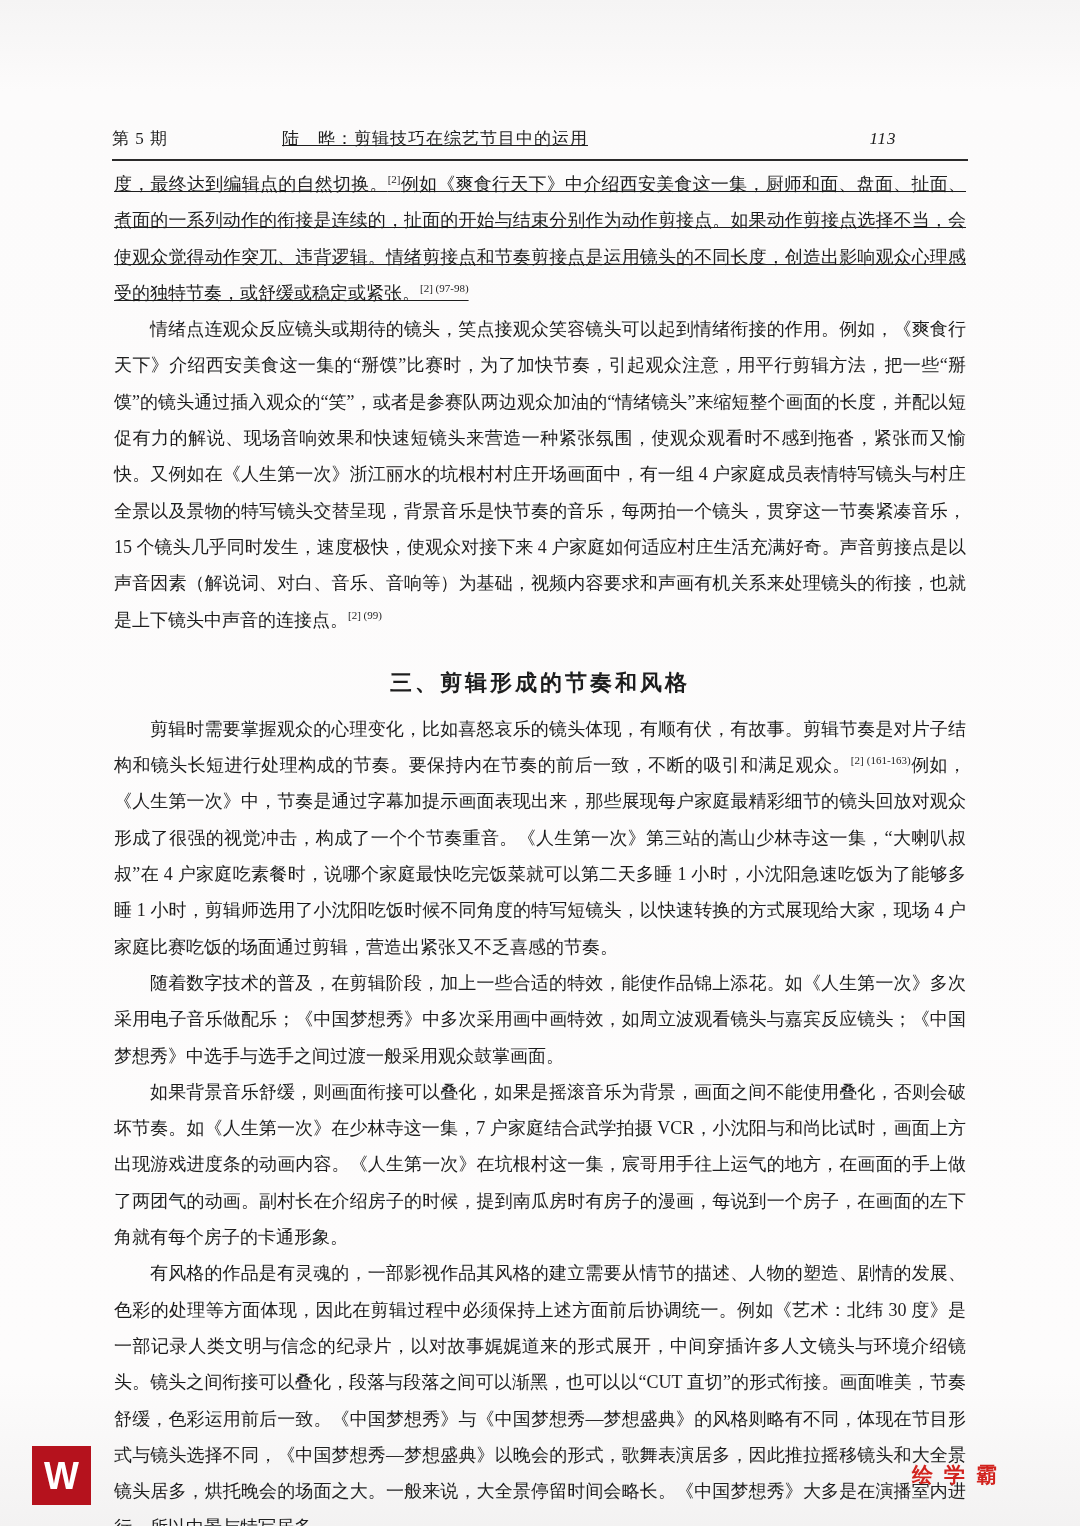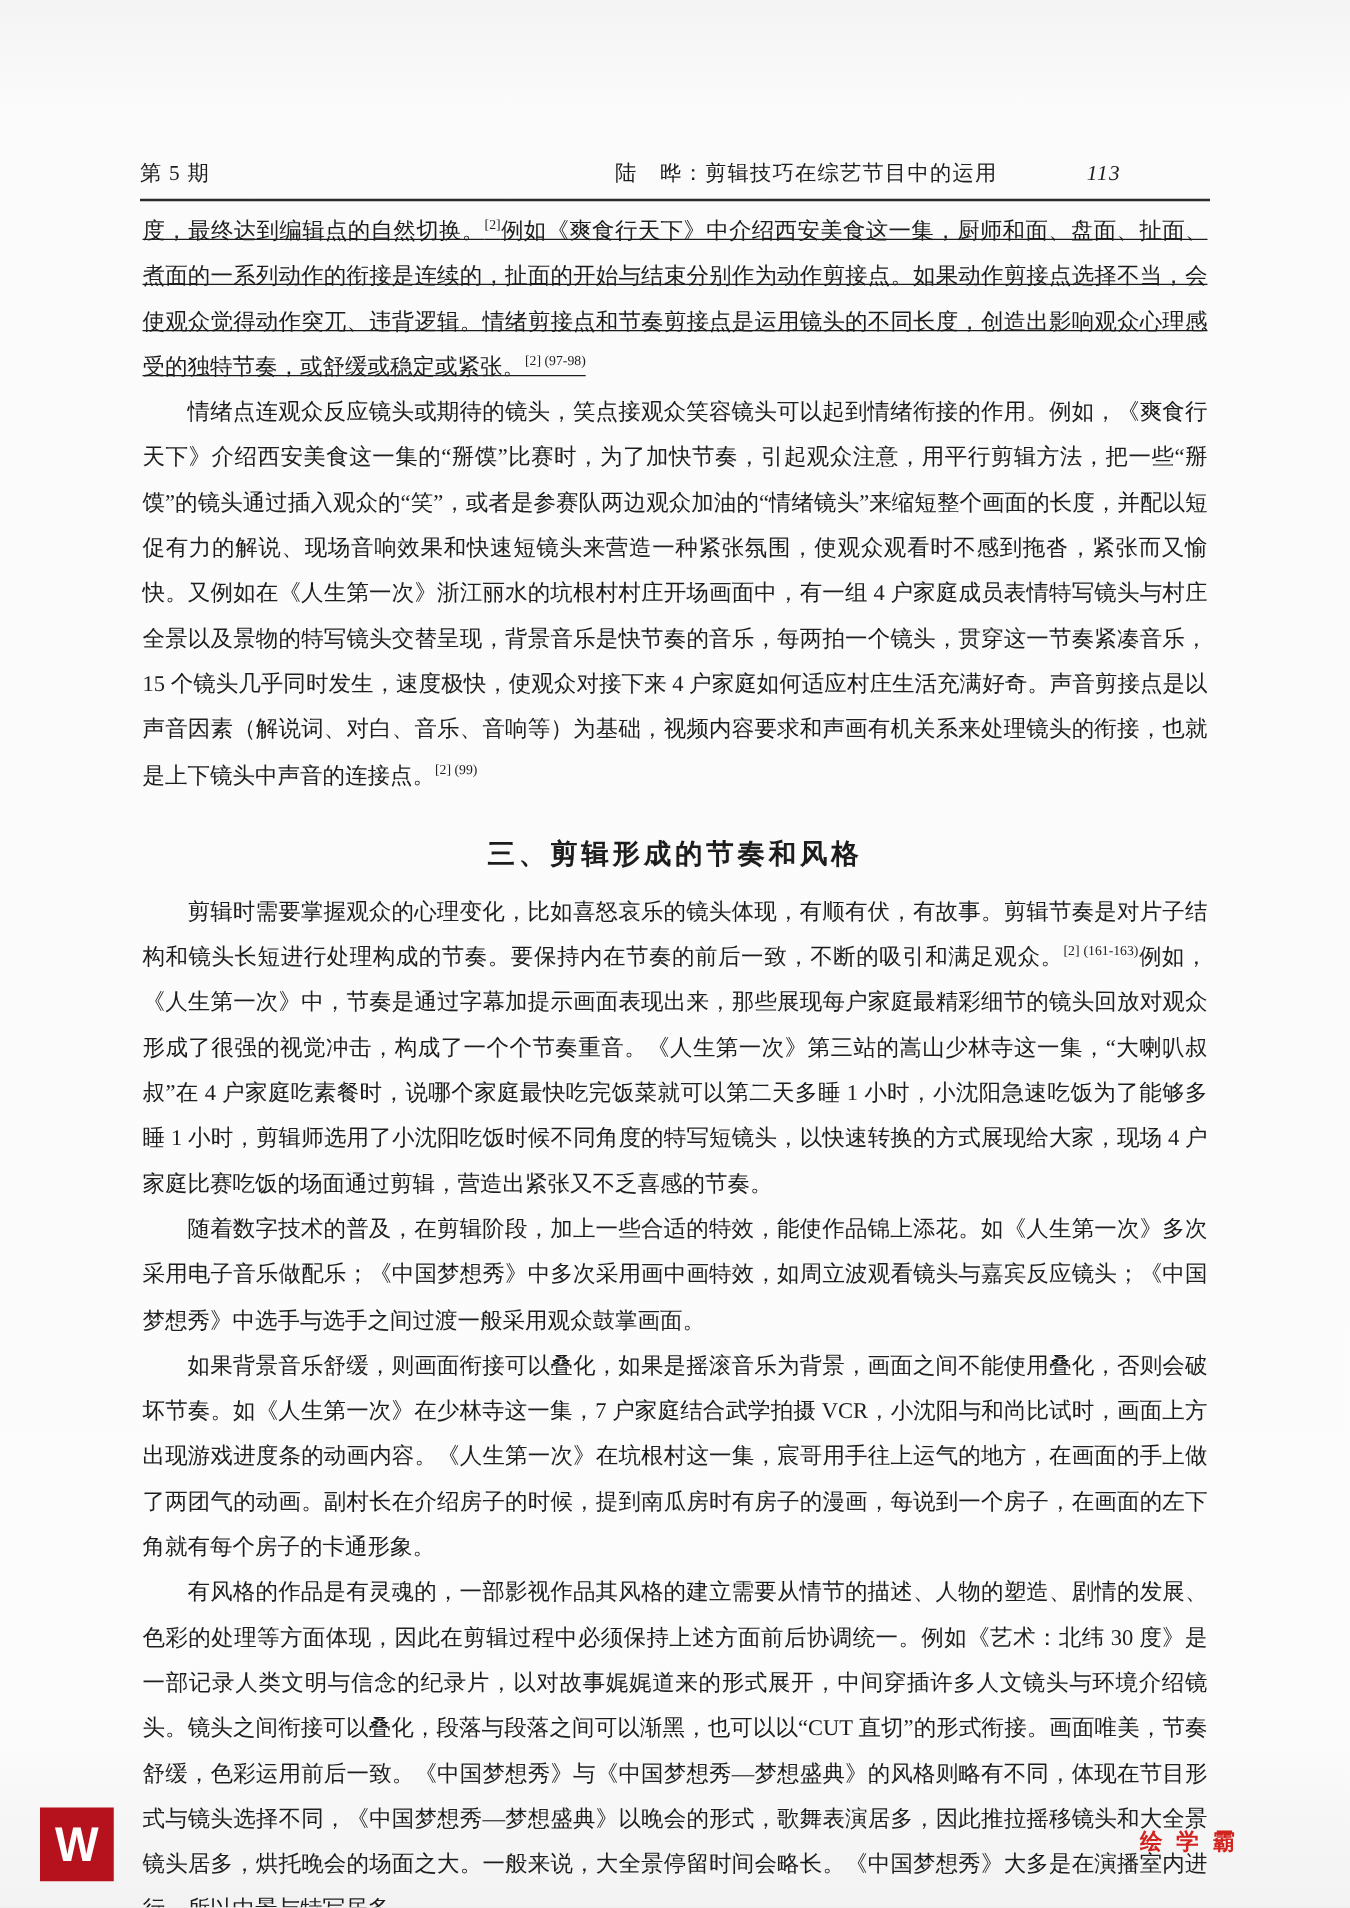--- a/index.html
+++ b/index.html
@@ -15,21 +15,21 @@
   
   .header{
     position:absolute;left:112px;right:112px;top:116px;
     display:flex;align-items:baseline;
     font-size:17px;
     border-bottom:2px solid #2b2b2b;
     padding-bottom:9px;
     margin-top:11px;
   }
   .header .issue{width:170px;letter-spacing:1px;}
-  .header .running-title{flex:1;text-align:right;letter-spacing:1px;}
+  .header .running-title{flex:1;text-align:left;letter-spacing:1px;text-decoration:underline;}
   .header .pageno{width:170px;text-align:center;letter-spacing:1px;font-style:italic;}
   
   .article{
     position:absolute;left:114px;top:166px;width:852px;
     font-size:18px;line-height:36.3px;
     text-align:justify;text-justify:inter-ideograph;
   }
   .para{margin:0;text-indent:2em;}
   .para.no-indent{text-indent:0;text-decoration:underline;}
   sup.cite{font-size:11px;line-height:0;vertical-align:super;letter-spacing:0;}
@@ -52,21 +52,21 @@
   .logo-w{
     position:relative;
     color:#ffffff;
     font-family:"Liberation Sans","DejaVu Sans",sans-serif;
     font-weight:800;font-size:37px;line-height:1;
     transform:scaleY(1.05);
   }
   .watermark{
     position:absolute;left:888px;top:1461px;
     font-family:"Liberation Sans","DejaVu Sans",sans-serif;
-    font-weight:700;font-size:18px;
+    font-weight:700;font-size:21px;
     letter-spacing:11px;white-space:nowrap;padding-left:24px;
   }
 </style>
 </head>
 <body>
 
 <div class="page">
 
   <div class="header">
     <span class="issue">第 5 期</span>

